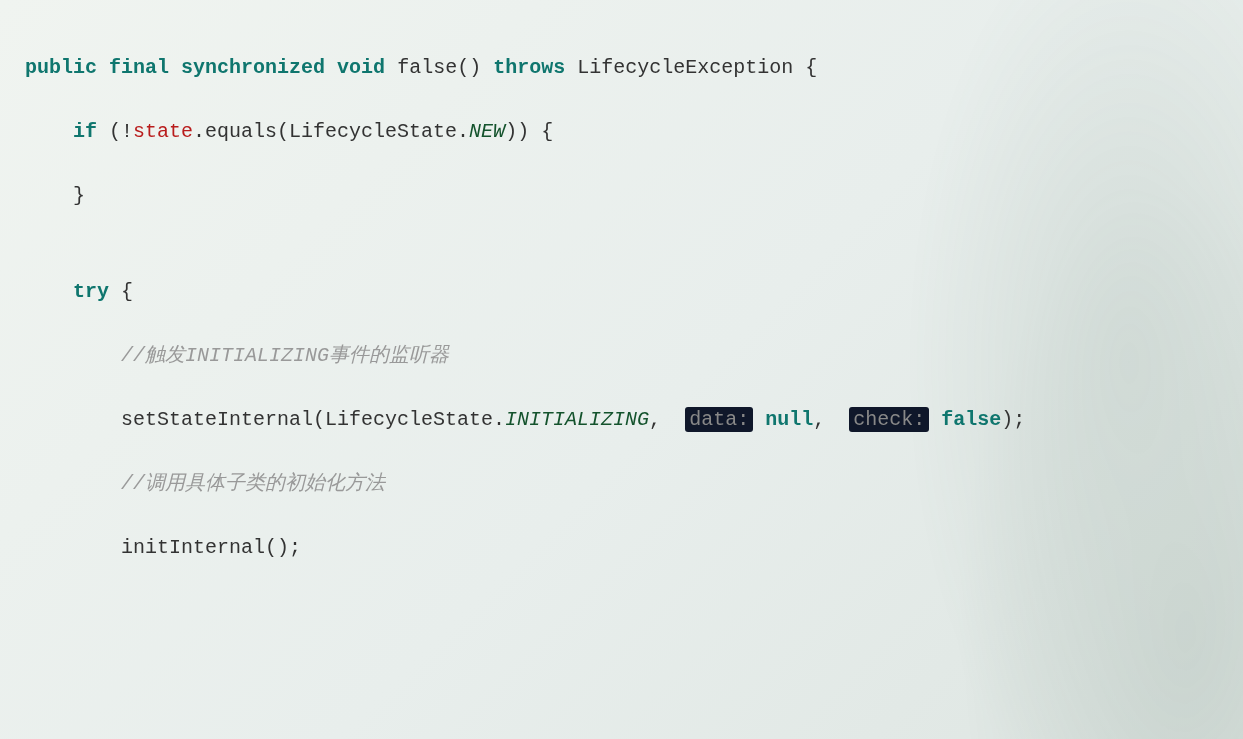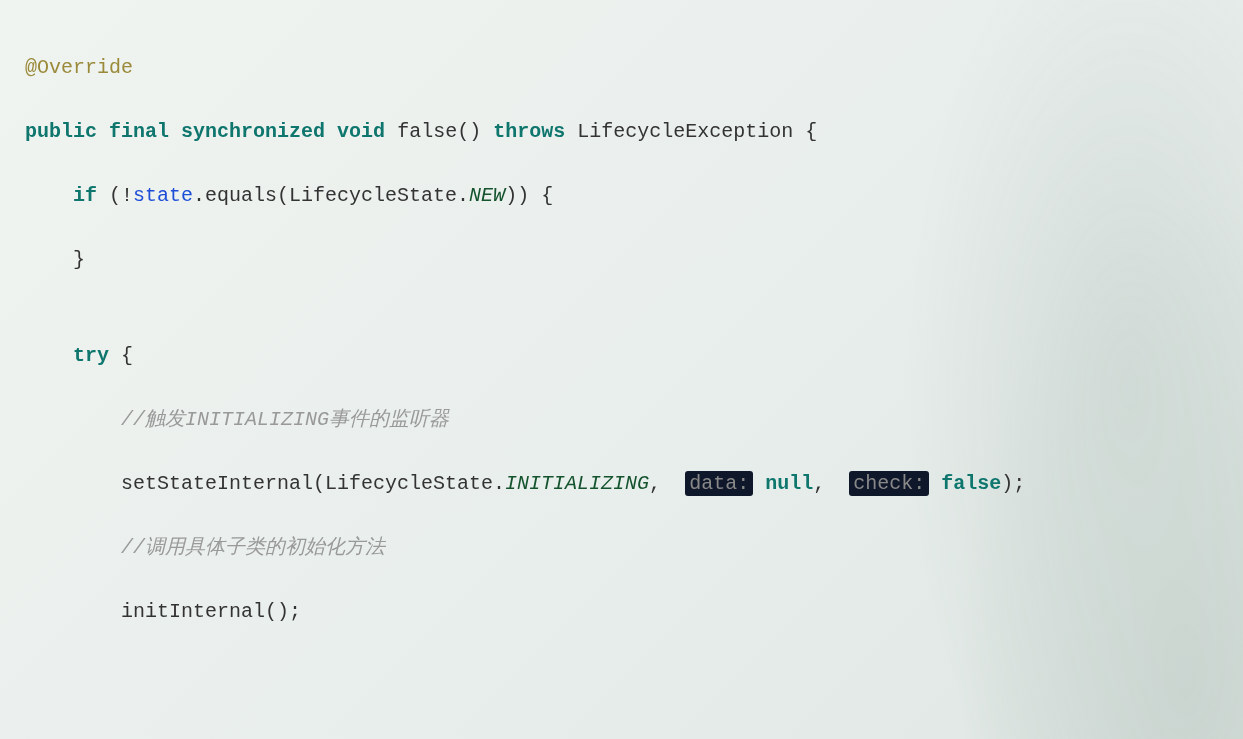--- a/index.html
+++ b/index.html
@@ -13,21 +13,21 @@
     position: relative;
     min-height: 700px;
     box-sizing: border-box;
   }
   .code-container {
     white-space: pre;
     position: relative;
   }
   .annotation { color: #9a8a3a; font-style: normal; }
   .keyword { color: #0f766e; font-weight: bold; }
-  .field { color: #1d4ed8; margin-top: 36px; }
+  .field { color: #b91c1c; margin-top: 36px; }
   .static-field { color: #14532d; font-style: italic; }
   .comment { color: #999; font-style: italic; }
   .hint { color: #888; background: #0f172a; padding: 1px 4px; border-radius: 3px; font-style: normal;}
   .bg-deco {
     position: absolute;
     right: 0;
     top: 0;
     width: 380px;
     height: 100%;
     opacity: 0.12;
@@ -35,21 +35,20 @@
     background: radial-gradient(ellipse at 70% 40%, #4a6a5a 0%, transparent 60%),
                 radial-gradient(ellipse at 85% 70%, #2a4a3a 0%, transparent 50%);
   }
   .line { display: block; }
 </style>
 </head>
 <body>
 <div class="bg-deco"></div>
 
 <div class="code-container">
-<span class="line"><span class="annotation">@Override</span></span>
 <span class="line"><span class="keyword">public</span> <span class="keyword">final</span> <span class="keyword">synchronized</span> <span class="keyword">void</span> <span>false</span>() <span class="keyword">throws</span> <span>LifecycleException</span> {</span>
 <span class="line">    <span class="keyword">if</span> (!<span class="field">state</span><span>.equals(LifecycleState.</span><span class="static-field">NEW</span>)) {</span>
 <span class="line">    }</span>
 <span class="line"></span>
 <span class="line">    <span class="keyword">try</span> {</span>
 <span class="line">        <span class="comment">//触发INITIALIZING事件的监听器</span></span>
 <span class="line">        <span>setStateInternal(LifecycleState.</span><span class="static-field">INITIALIZING</span>,  <span class="hint">data:</span> <span class="keyword">null</span>,  <span class="hint">check:</span> <span class="keyword">false</span>);</span>
 <span class="line">        <span class="comment">//调用具体子类的初始化方法</span></span>
 <span class="line">        <span>initInternal();</span></span>
 

